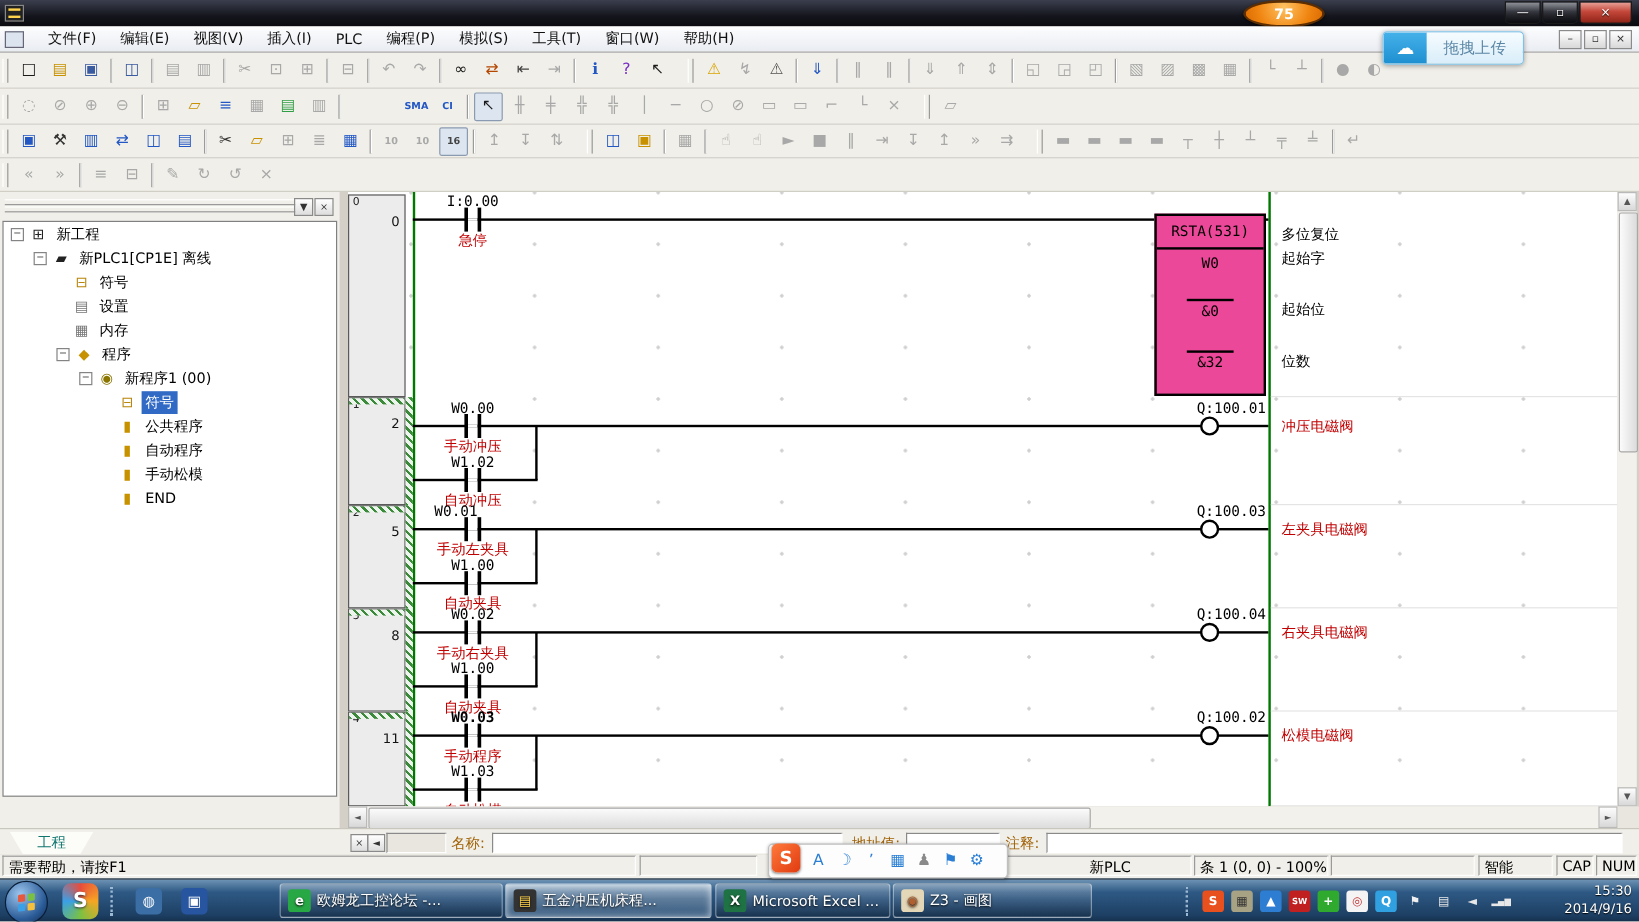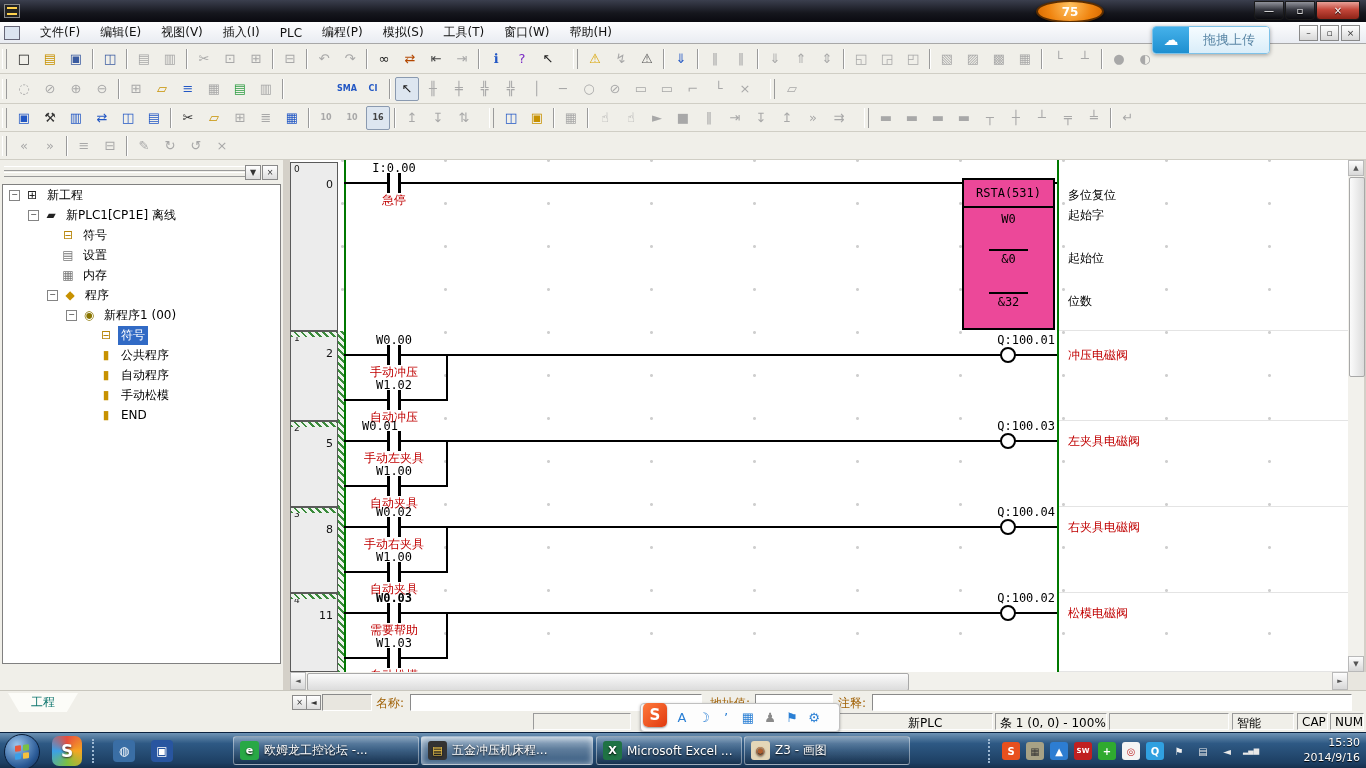--- a/index.html
+++ b/index.html
@@ -489,21 +489,21 @@
       <div class="rnum">4</div>
       <div class="rstep">11</div>
       <div class="hatchTop"></div>
     </div>
     <div class="hatchSide" style="top: 433px; height: 79px;"></div>
     <div class="hline" style="left: 54px; top: 452px; width: 713px;"></div>
     <div class="cgap" style="left: 100px; top: 452px; width: 8px;"></div>
     <div class="cbar" style="left: 97px; top: 443px;"></div>
     <div class="cbar" style="left: 108px; top: 443px;"></div>
     <div class="addr" style="left: 54px; top: 431px; width: 100px; font-weight: bold;">W0.03</div>
-    <div class="clabel" style="left: 49px; top: 462px; width: 110px;">需要帮助</div>
+    <div class="clabel" style="left: 49px; top: 462px; width: 110px;">手动程序</div>
     <div class="hline" style="left: 54px; top: 497px; width: 104px;"></div>
     <div class="vline" style="left: 156px; top: 453px; height: 45px;"></div>
     <div class="cgap" style="left: 100px; top: 497px; width: 8px;"></div>
     <div class="cbar" style="left: 97px; top: 488px;"></div>
     <div class="cbar" style="left: 108px; top: 488px;"></div>
     <div class="addr" style="left: 54px; top: 476px; width: 100px;">W1.03</div>
     <div class="clabel" style="left: 49px; top: 507px; width: 110px;">自动松模</div>
     <div class="coil" style="left: 710px; top: 445px;"></div>
     <div class="addr right" style="left: 655px; top: 431px; width: 110px;">Q:100.02</div>
     <div class="rcomment" style="left: 778px; top: 445px;">松模电磁阀</div>
@@ -529,20 +529,21 @@
   <span class="esunk" style="left:322px;width:48px"></span>
   <span class="elabel" style="left:376px">名称:</span>
   <span class="efield" style="left:410px;width:290px"></span>
   <span class="elabel" style="left:710px">地址值:</span>
   <span class="efield" style="left:755px;width:76px"></span>
   <span class="elabel" style="left:838px">注释:</span>
   <span class="efield" style="left:872px;width:478px"></span>
 </div>
 
 <div id="statusbar" class="abs">
+  <span class="seg" style="left:2px;width:528px">需要帮助，请按F1</span>
   <span class="seg" style="left:533px;width:98px"></span>
   <span class="seg" style="left:645px;width:348px;text-indent:258px">新PLC</span>
   <span class="seg" style="left:995px;width:112px">条 1 (0, 0)  - 100%</span>
   <span class="seg" style="left:1109px;width:120px"></span>
   <span class="seg" style="left:1232px;width:62px">智能</span>
   <span class="seg" style="left:1297px;width:31px">CAP</span>
   <span class="seg" style="left:1330px;width:34px">NUM</span>
 </div>
 
 <div id="imebar" class="abs">

